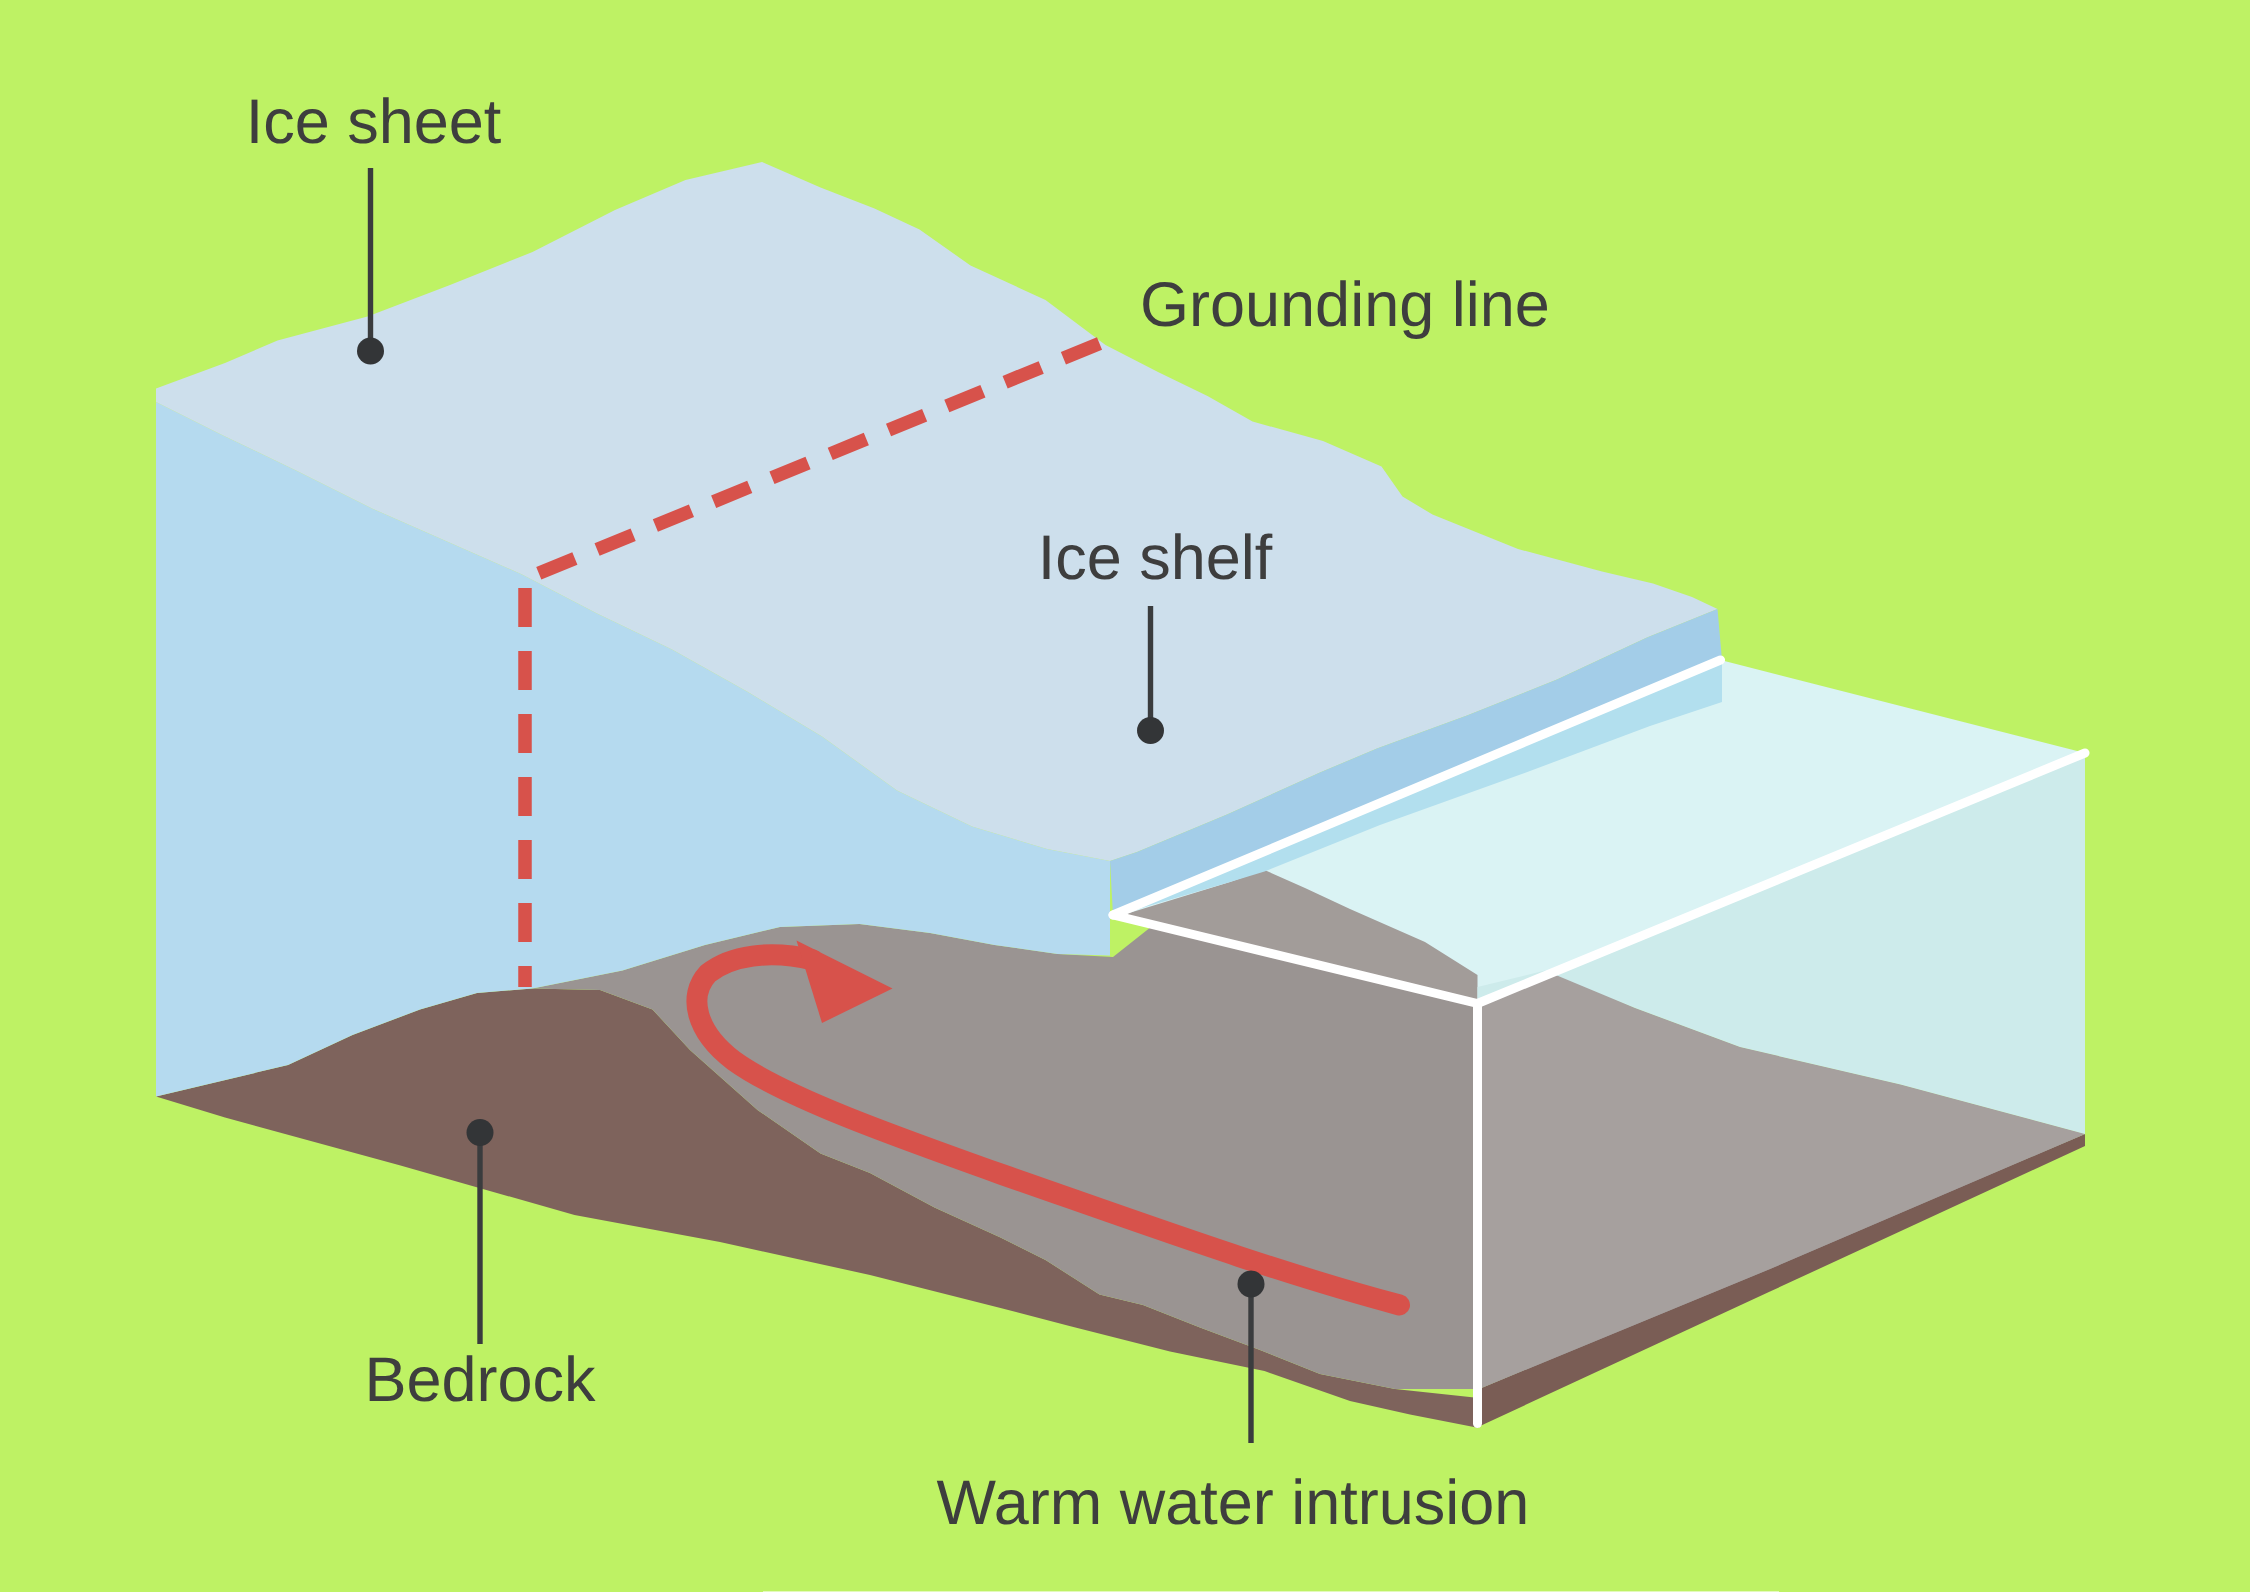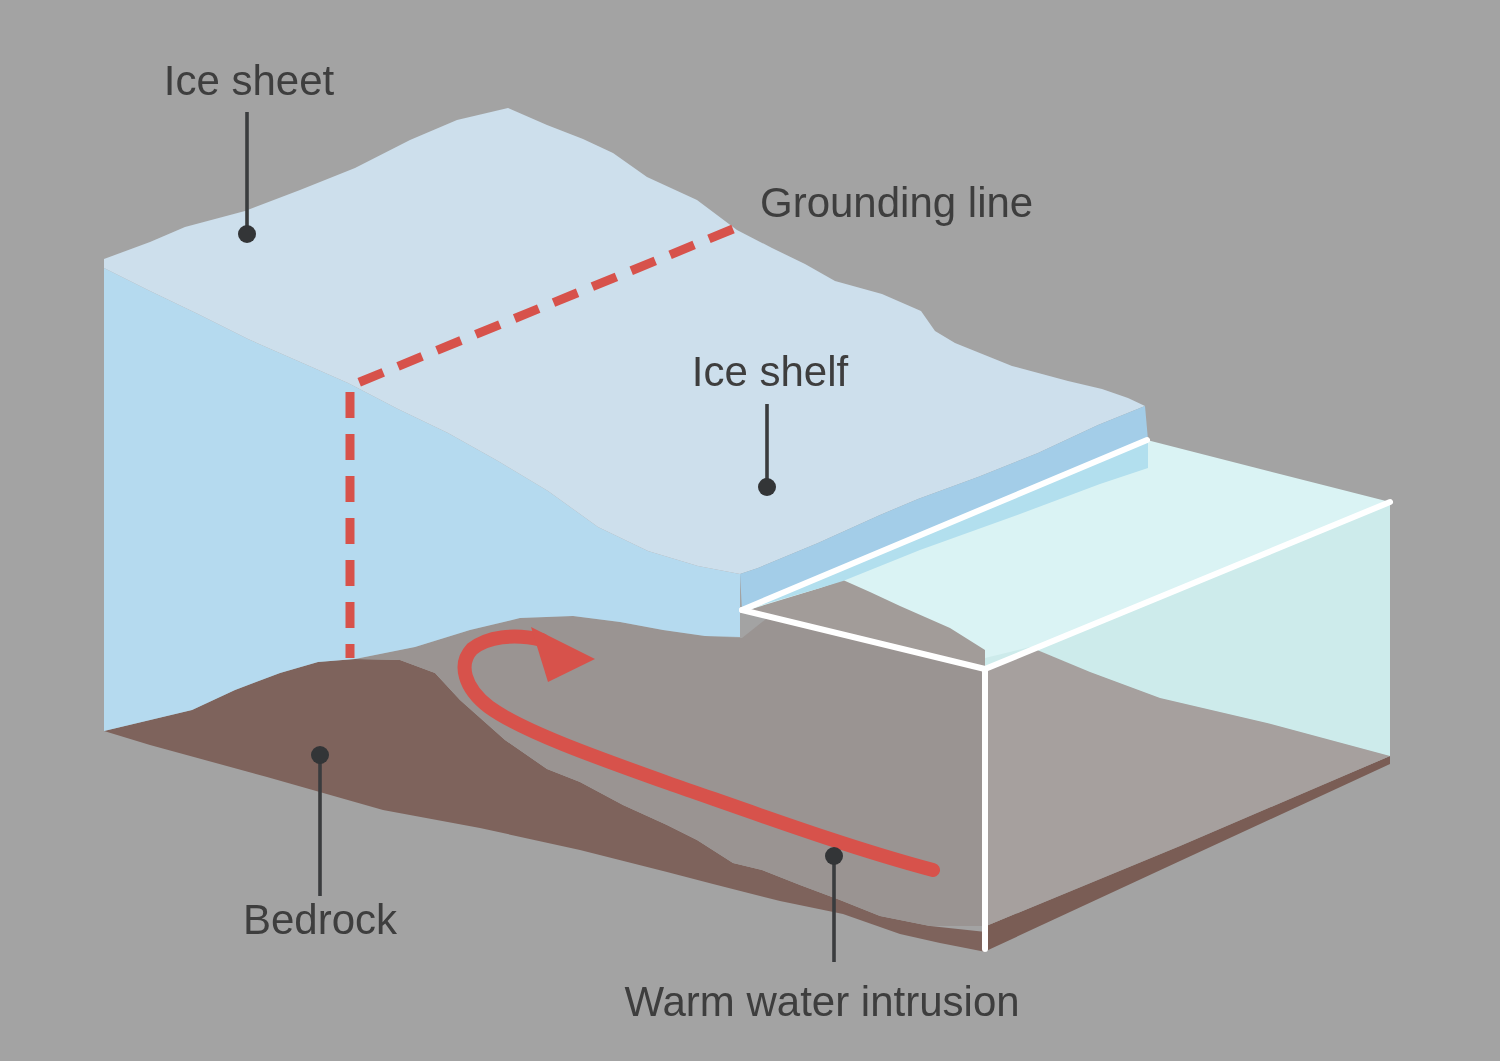--- a/index.html
+++ b/index.html
@@ -4,21 +4,21 @@
 <style>
   html, body {
     margin: 0;
     padding: 0;
     background: #ffffff;
   }
   .stage {
     width: 1500px;
     height: 1061px;
     position: relative;
-    background: #a3a3a3;
+    background: #bef264;
     overflow: hidden;
   }
   svg { display: block; }
   .diagram-label {
     font-family: "Liberation Sans", "DejaVu Sans", sans-serif;
     font-size: 42px;
     font-weight: 400;
   }
 </style>
 </head>

